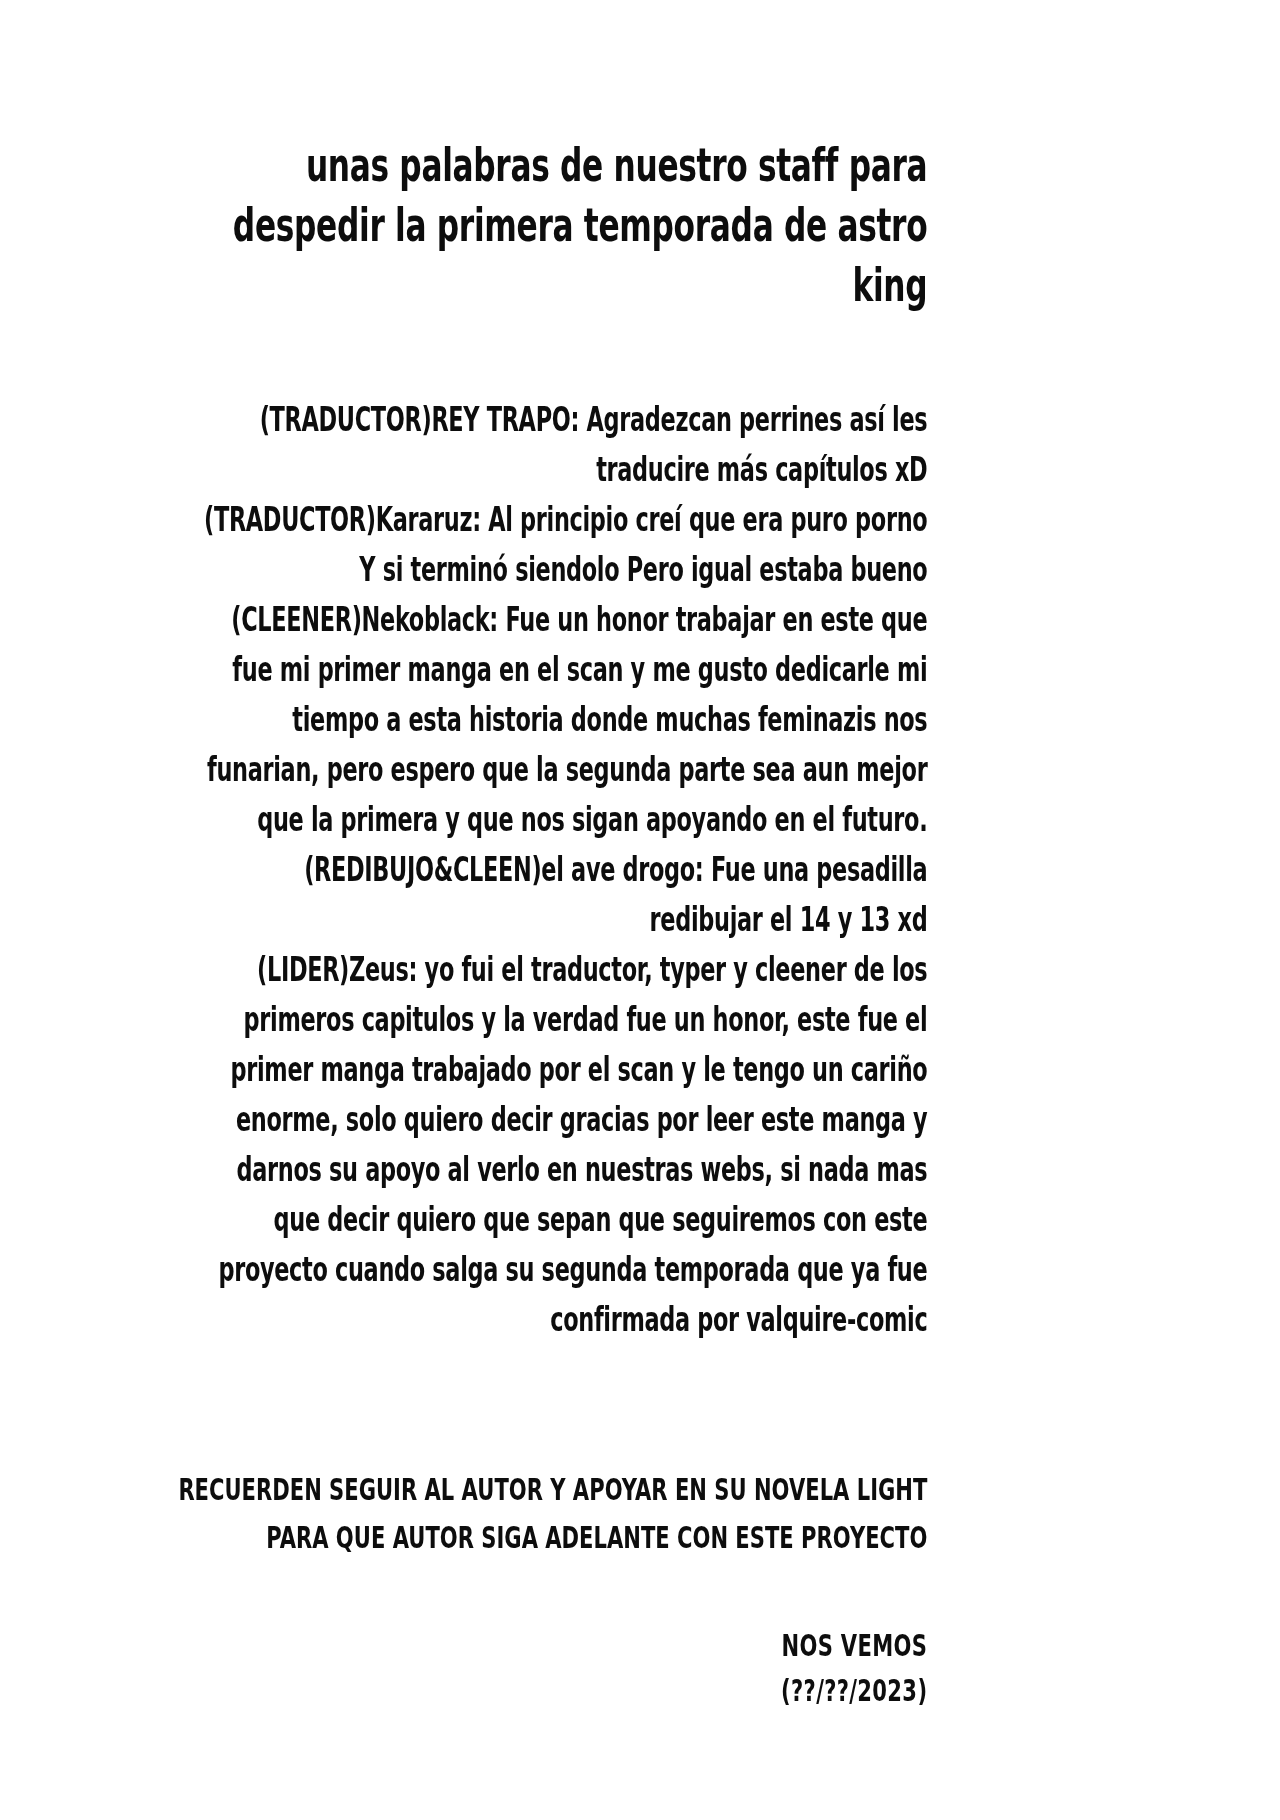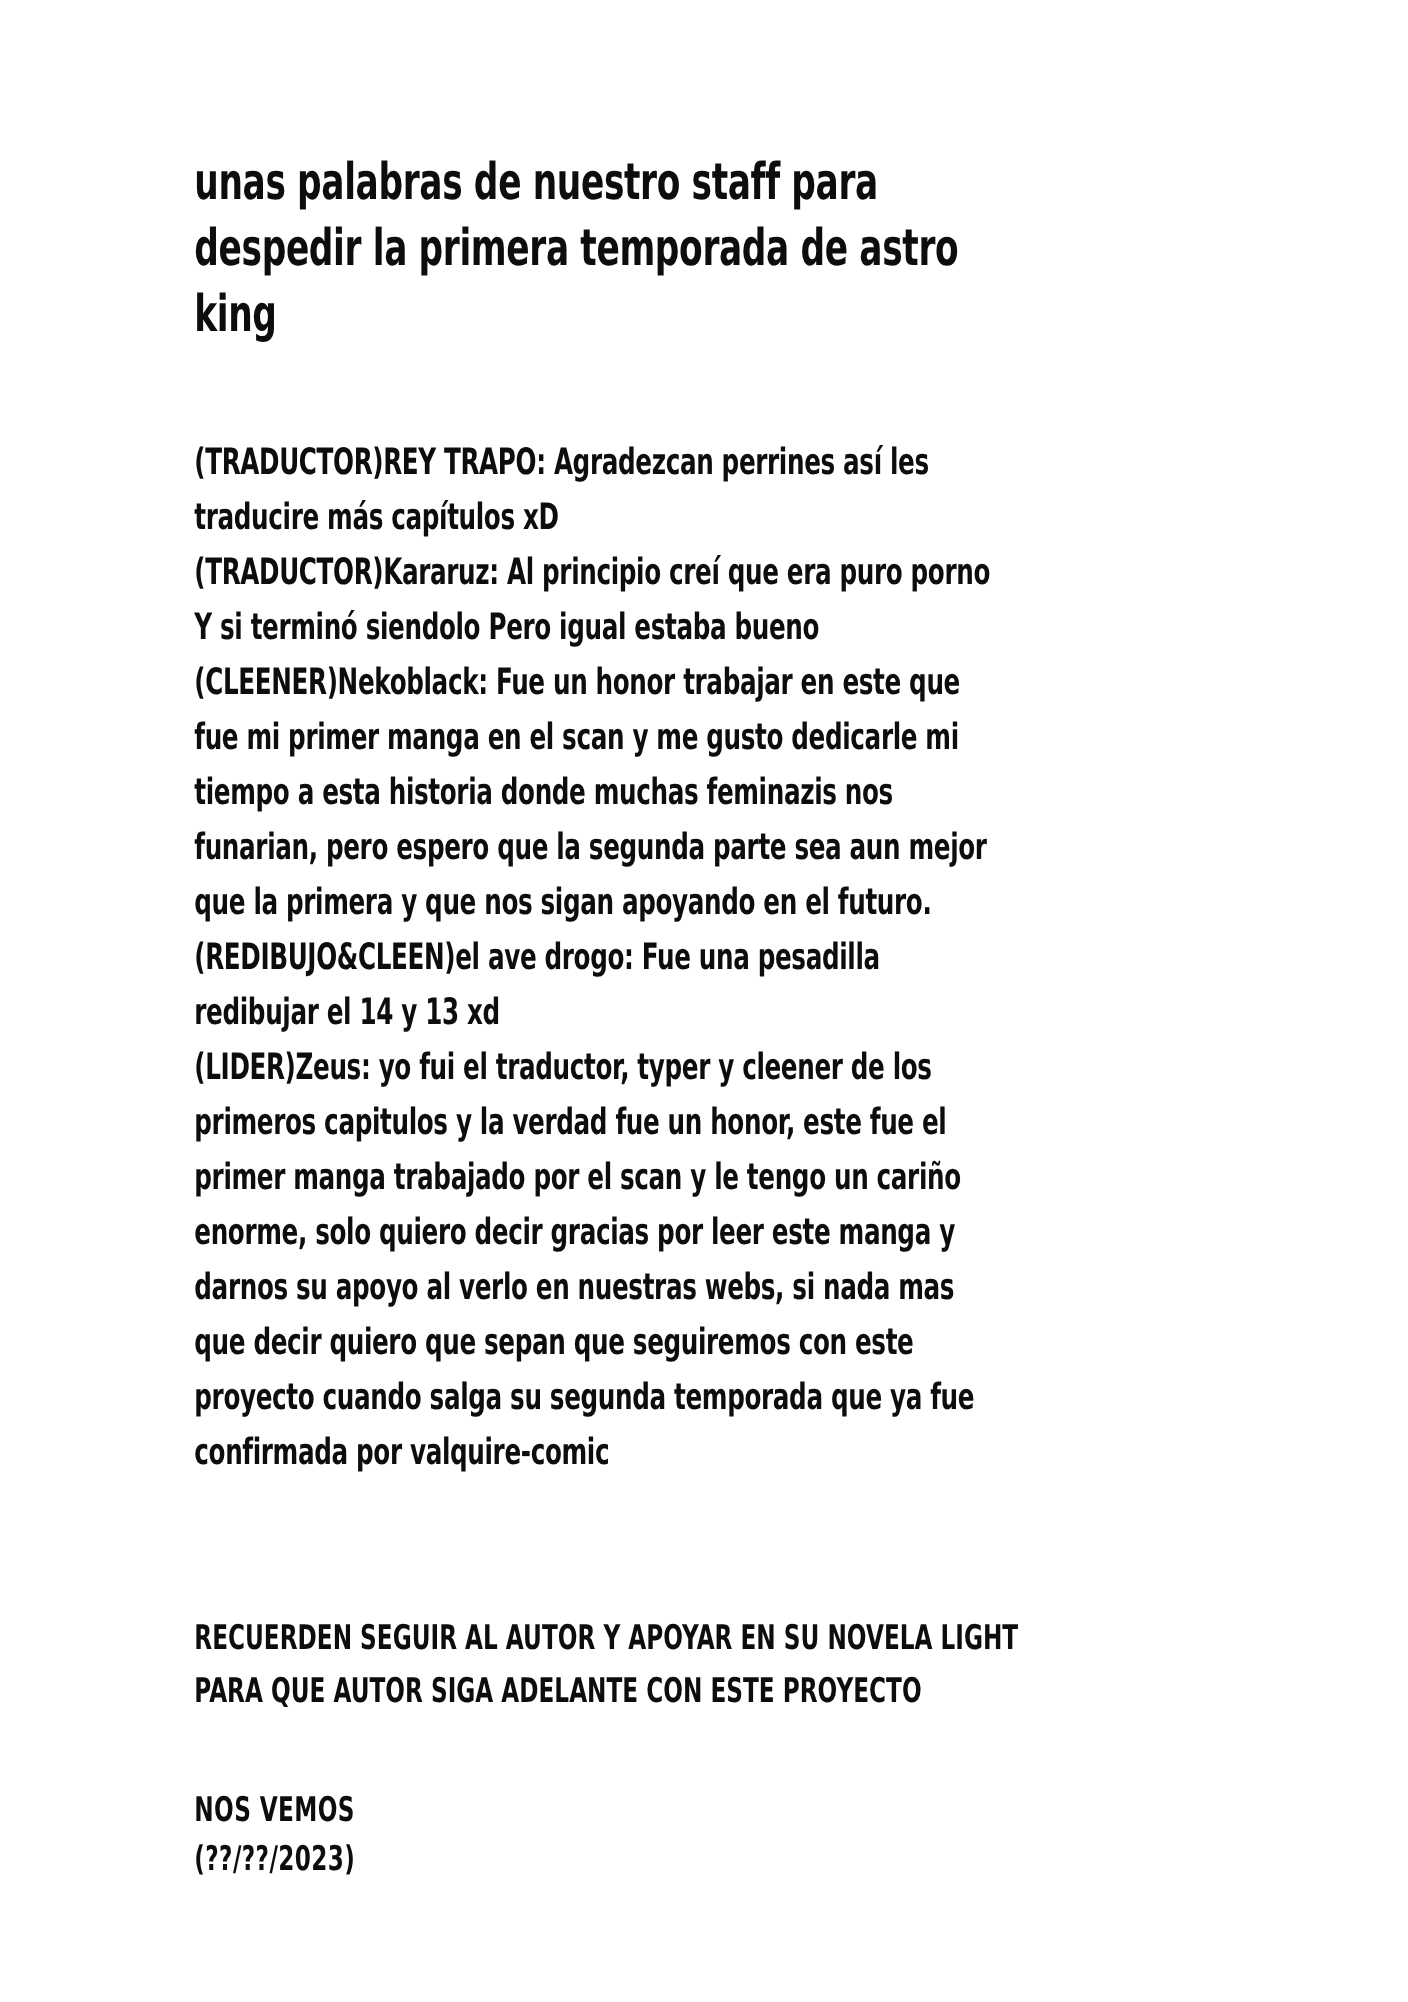--- a/index.html
+++ b/index.html
@@ -13,21 +13,21 @@
     height: 1820px;
     background: #ffffff;
     color: #0d0d0d;
     font-family: "DejaVu Sans", sans-serif;
     overflow: hidden;
   }
   
   .content {
     width: 1104px;
     margin: 0;
-    text-align: left;
+    text-align: right;
   }
   
   .condensed {
     transform: scaleX(0.68);
     transform-origin: 50% 0;
   }
   .line {
     white-space: nowrap;
   }
   .title {

